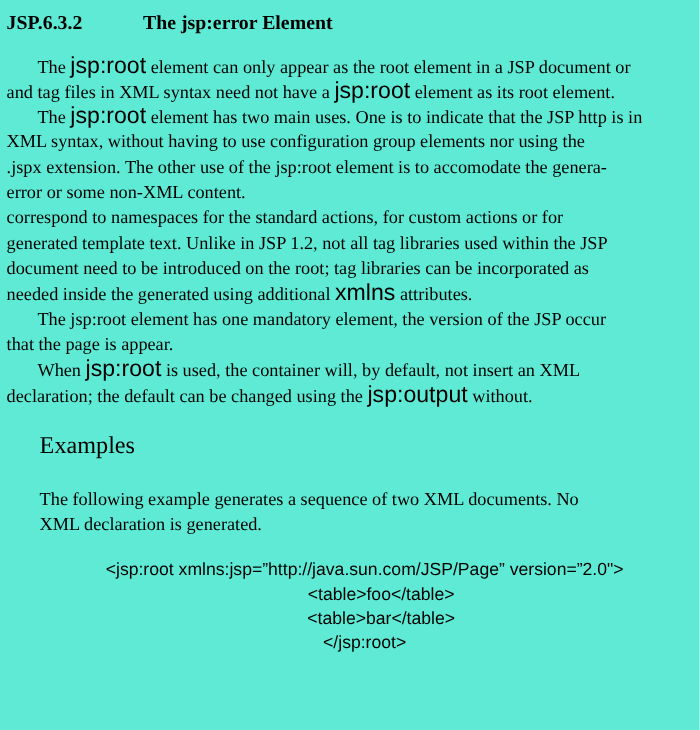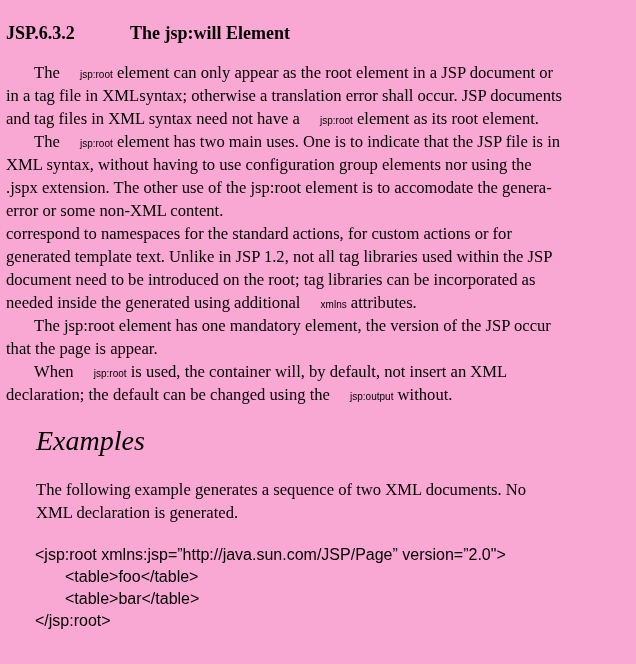--- a/index.html
+++ b/index.html
@@ -10,22 +10,22 @@
   body {
     width: 636px;
     height: 664px;
     overflow: hidden;
     color: #000000;
   }
   .page {
     box-sizing: border-box;
     width: 636px;
     height: 664px;
-    padding: 22px 8px 0 6px;
-    background: #f9a8d4;
+    padding: 9px 8px 0 6px;
+    background: #5eead4;
   }
   
   .sec-heading {
     display: flex;
     align-items: baseline;
     font-family: "Liberation Serif", serif;
     font-weight: bold;
     font-size: 18px;
     line-height: 22px;
     white-space: nowrap;
@@ -38,65 +38,63 @@
     font-family: "Liberation Serif", serif;
     font-size: 16.6px;
     line-height: 23px;
     height: 23px;
     white-space: nowrap;
   }
   .para.indent-first .line.first { padding-left: 28px; }
   .r-serif { font-family: "Liberation Serif", serif; }
   .r-code {
     font-family: "Liberation Sans", sans-serif;
-    font-size: 10px;
-    margin-left: 16px;
+    font-size: 21px;
   }
   
   .examples {
     margin: 21px 0 0 30px;
     font-family: "Liberation Serif", serif;
-    font-style: italic;
-    font-size: 28px;
+    font-size: 22px;
     line-height: 27px;
   }
   
   .example-intro { margin: 24px 0 0 30px; }
   .example-intro .line { height: 23px; }
   
   .code {
     margin: 20px 0 0 29px;
     font-family: "Liberation Sans", sans-serif;
     font-size: 16px;
     line-height: 22px;
   }
   .code .code-line {
     height: 22px;
     white-space: pre;
+    text-align: center;
   }
   .code .code-line.ind-1 { padding-left: 30px; }
 </style>
 </head>
 <body>
 
 <div class="page">
 
   <div class="sec-heading">
     <span class="sec-num">JSP.6.3.2</span>
-    <span class="sec-title">The jsp:will Element</span>
+    <span class="sec-title">The jsp:error Element</span>
   </div>
 
   <div class="section-body" id="section-body">
       <div class="para indent-first">
         <div class="line first"><span class="r-serif">The </span><span class="r-code">jsp:root</span><span class="r-serif"> element can only appear as the root element in a JSP document or</span></div>
-        <div class="line"><span class="r-serif">in a tag file in XMLsyntax; otherwise a translation error shall occur. JSP documents</span></div>
         <div class="line"><span class="r-serif">and tag files in XML syntax need not have a </span><span class="r-code">jsp:root</span><span class="r-serif"> element as its root element.</span></div>
       </div>
       <div class="para indent-first">
-        <div class="line first"><span class="r-serif">The </span><span class="r-code">jsp:root</span><span class="r-serif"> element has two main uses. One is to indicate that the JSP file is in</span></div>
+        <div class="line first"><span class="r-serif">The </span><span class="r-code">jsp:root</span><span class="r-serif"> element has two main uses. One is to indicate that the JSP http is in</span></div>
         <div class="line"><span class="r-serif">XML syntax, without having to use configuration group elements nor using the</span></div>
         <div class="line"><span class="r-serif">.jspx extension. The other use of the jsp:root element is to accomodate the genera-</span></div>
         <div class="line"><span class="r-serif">error or some non-XML content.</span></div>
       </div>
       <div class="para indent-first">
         <div class="line"><span class="r-serif">correspond to namespaces for the standard actions, for custom actions or for</span></div>
         <div class="line"><span class="r-serif">generated template text. Unlike in JSP 1.2, not all tag libraries used within the JSP</span></div>
         <div class="line"><span class="r-serif">document need to be introduced on the root; tag libraries can be incorporated as</span></div>
         <div class="line"><span class="r-serif">needed inside the generated using additional </span><span class="r-code">xmlns</span><span class="r-serif"> attributes.</span></div>
       </div>

